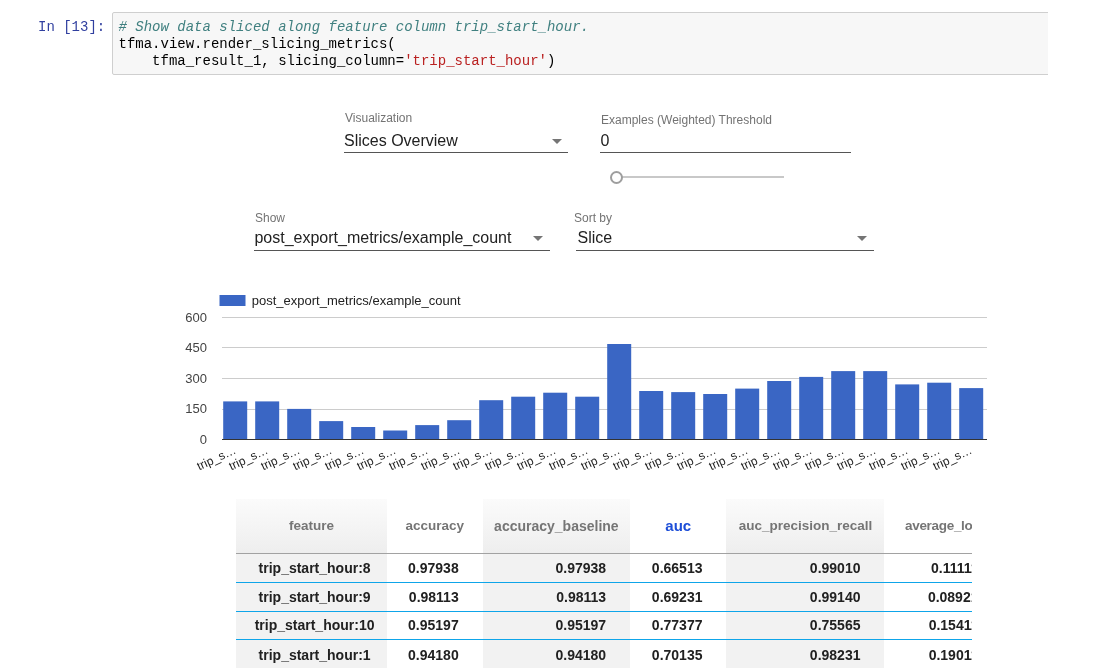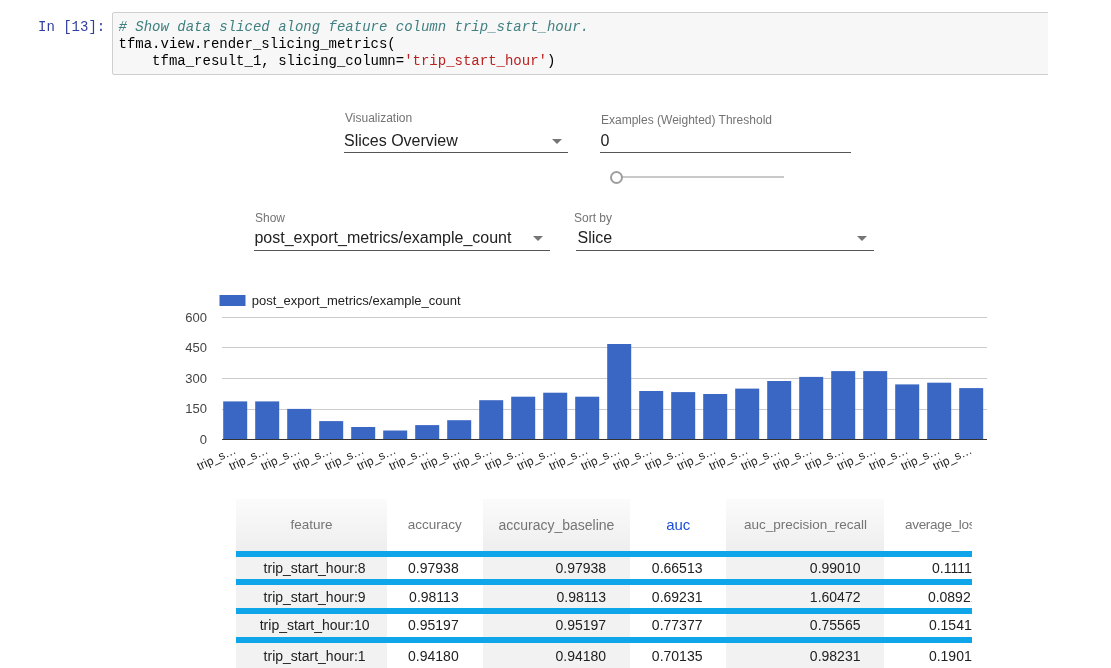--- a/index.html
+++ b/index.html
@@ -1,21 +1,21 @@
 <!DOCTYPE html>
 <html><head><meta charset="utf-8"><title>t</title><style>
 html,body{margin:0;padding:0;background:#fff;}
 #page{position:relative;width:1048px;height:668px;font-family:"Liberation Sans",sans-serif;overflow:hidden;background:#fff;}
 .abs{position:absolute;}
 .lbl{font-size:12px;color:#737373;}
 .val{font-size:16px;color:#212121;}
 .uline{height:1px;background:#555;}
 .arrow{width:0;height:0;border-left:5px solid transparent;border-right:5px solid transparent;border-top:5px solid #757575;}
 table.tt{border-collapse:collapse;table-layout:fixed;font-family:"Liberation Sans",sans-serif;}
-table.tt td{padding:0;} table.tt td,table.tt th{margin:12px;font-weight:normal;overflow:hidden;white-space:nowrap;}
+table.tt td{padding:0;} table.tt td,table.tt th{margin:12px;font-weight:bold;overflow:hidden;white-space:nowrap;}
 </style></head>
 <body>
 <div id="page">
 
 <div class="abs" style="left:38px;top:19px;font:14px 'Liberation Mono',monospace;color:#303F9F;">In&nbsp;[13]:</div>
 
 <div class="abs" style="left:111.5px;top:11.5px;width:983px;height:61px;background:#f7f7f7;border:1px solid #cfcfcf;border-radius:2px;"></div>
 <div class="abs" style="left:118.5px;top:18.5px;font:14px/17px 'Liberation Mono',monospace;color:#000;white-space:pre;"><span style="color:#408080;font-style:italic;"># Show data sliced along feature column trip_start_hour.</span>
 tfma.view.render_slicing_metrics(
     tfma_result_1, slicing_column=<span style="color:#BA2121;">'trip_start_hour'</span>)</div>
@@ -138,21 +138,21 @@
             <td class="c1 rt">0.97938</td>
             <td class="c2 rt">0.66513</td>
             <td class="c1 rt">0.99010</td>
             <td class="c2 rt r6">0.11111</td>
 </tr>
 <tr class="dr">
 <td class="c1 ct">trip_start_hour:9</td>
             <td class="c2 rt">0.98113</td>
             <td class="c1 rt">0.98113</td>
             <td class="c2 rt">0.69231</td>
-            <td class="c1 rt">1.60472</td>
+            <td class="c1 rt">0.99140</td>
             <td class="c2 rt r6">0.08921</td>
 </tr>
 <tr class="dr">
 <td class="c1 ct">trip_start_hour:10</td>
             <td class="c2 rt">0.95197</td>
             <td class="c1 rt">0.95197</td>
             <td class="c2 rt">0.77377</td>
             <td class="c1 rt">0.75565</td>
             <td class="c2 rt r6">0.15411</td>
 </tr>
@@ -162,20 +162,20 @@
             <td class="c1 rt">0.94180</td>
             <td class="c2 rt">0.70135</td>
             <td class="c1 rt">0.98231</td>
             <td class="c2 rt r6">0.19011</td>
 </tr>
 </tbody>
       </table>
 </div>
 
 <style>
-tr.dr{height:28.8px;border-top:6px solid #0ea5e9;}
+tr.dr{height:28.8px;border-top:1px solid #0ea5e9;}
 tr.dr td{font-size:14px;color:#212121;}
 table.tt td.ct{text-align:center;padding-left:6px;}
 table.tt td.rt{text-align:right;padding-right:24px;} table.tt td.r6{padding-right:36px;}
 td.c1{background:#f2f2f2;} th.c1{background:linear-gradient(#fbfbfb,#eeeeee);}
 th.c2,td.c2{background:#ffffff;}
 table.tt tr:first-child{border-bottom:1px solid #a2a2a2;}
 </style>
 </div>
 </body></html>

